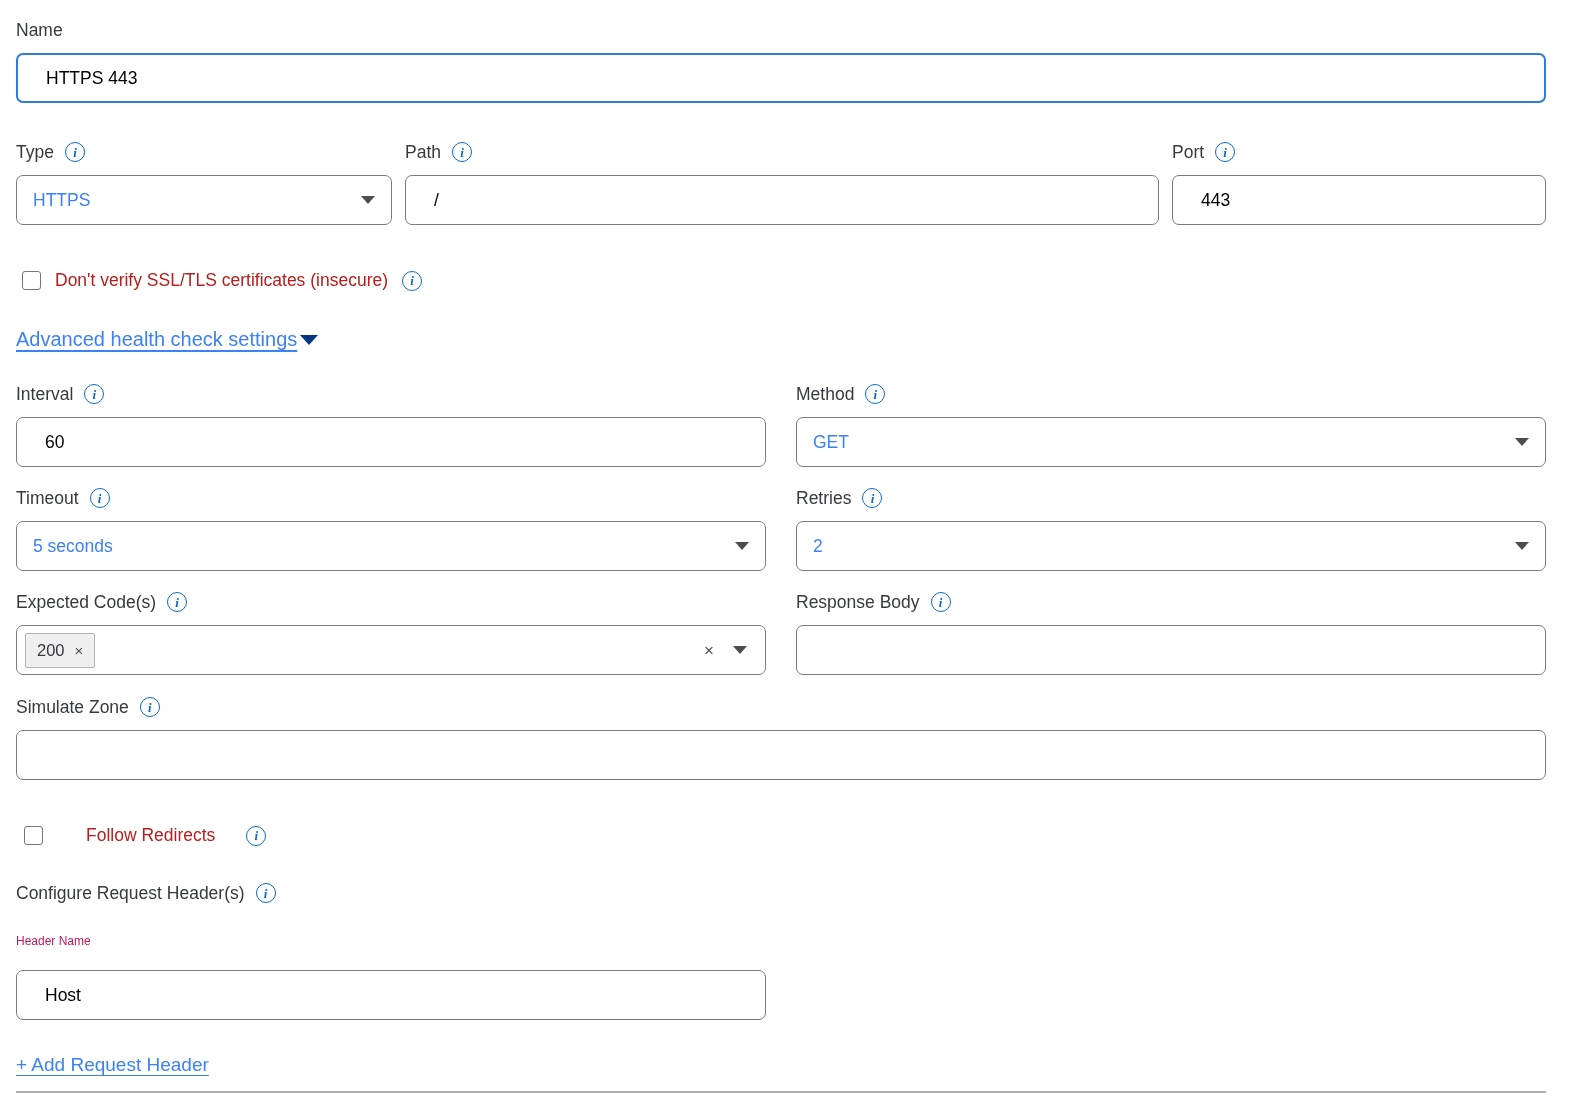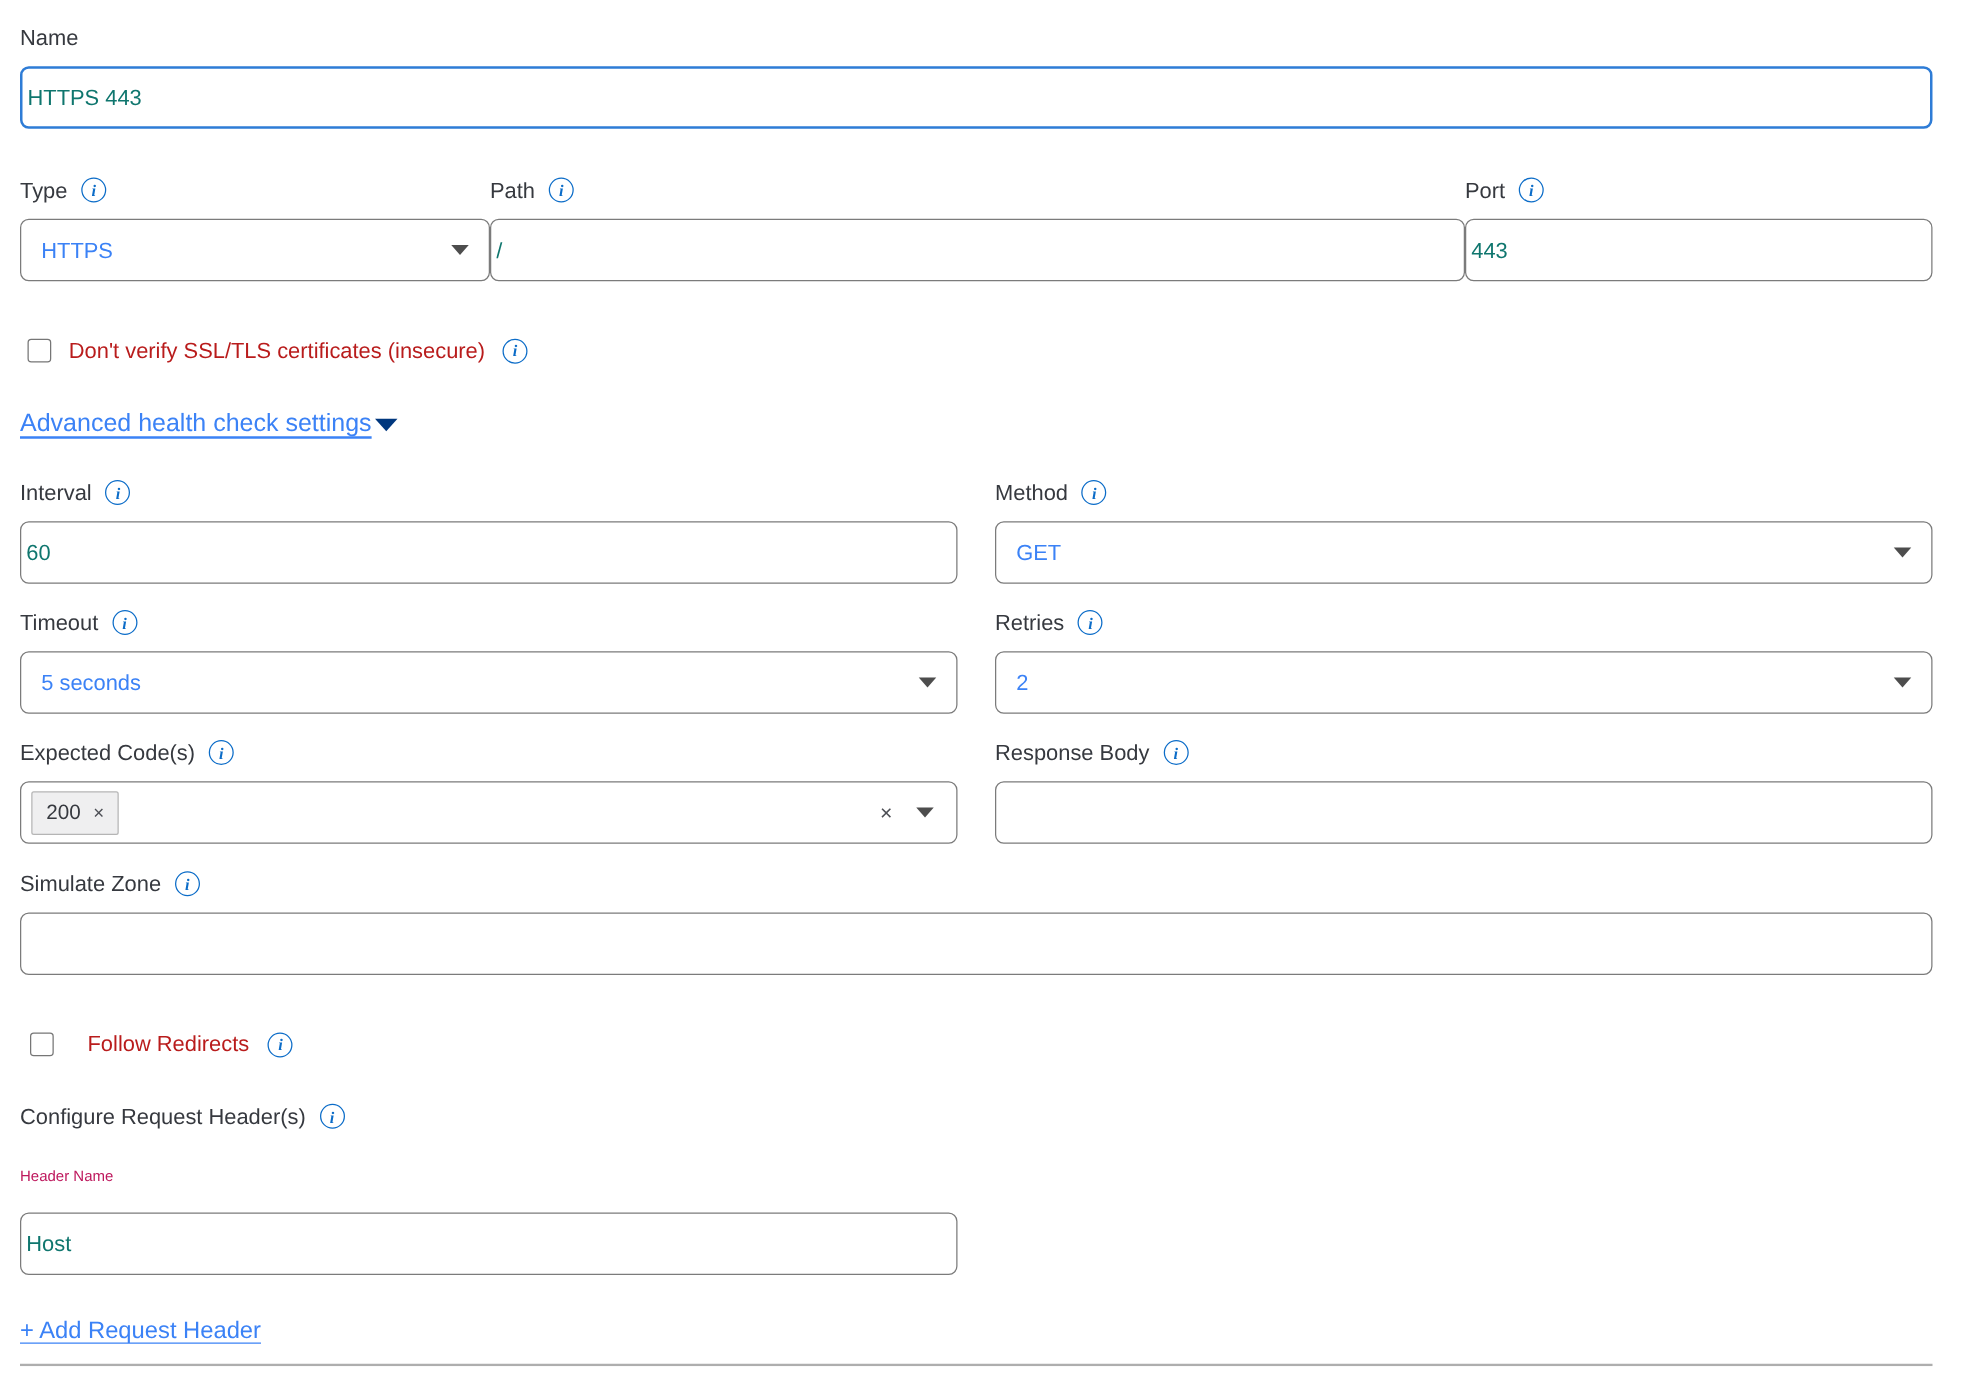--- a/index.html
+++ b/index.html
@@ -25,42 +25,42 @@
     color:#0b6cc8;
     font-family:"Liberation Serif", serif; font-style:italic; font-weight:bold;
     font-size:13px; line-height:1;
     display:inline-flex; align-items:center; justify-content:center;
     cursor:pointer;
   }
 
   .text-input {
     display:block; width:100%; height:50px;
     border:1px solid #7b7b7b; border-radius:7px;
-    padding:0 4px; font-size:17.5px; color:#0f766e;
+    padding:0 28px; font-size:17.5px; color:#000000;
     font-family:"Liberation Sans", sans-serif;
     background:#fff; outline:none;
   }
   .text-input.focused { border:2px solid #2e7cd6; }
 
   .select {
     display:flex; align-items:center; justify-content:space-between;
     width:100%; height:50px;
     border:1px solid #7b7b7b; border-radius:7px;
     padding:0 16px; font-size:17.5px; color:#3b82f6;
     background:#fff; cursor:pointer;
   }
   .caret-down {
     width:0; height:0; flex:0 0 auto;
     border-left:7px solid transparent;
     border-right:7px solid transparent;
     border-top:8px solid #4d4d4d;
   }
 
   .row-2col { display:grid; grid-template-columns:1fr 1fr; column-gap:30px; }
-  .row-3col { display:grid; grid-template-columns:376px 1fr 374px; }
+  .row-3col { display:grid; grid-template-columns:376px 1fr 374px; column-gap:13px; }
 
   .checkbox-row { display:flex; align-items:center; }
   .checkbox {
     width:19px; height:19px; flex:0 0 auto;
     border:1.6px solid #767676; border-radius:3px;
     background:#fff; cursor:pointer;
   }
   .checkbox-row .cb-label { font-size:17.5px; color:#b91c1c; }
 
   .link {
@@ -229,21 +229,21 @@
   </div>
 
   <div class="gap-simzone">
     <div class="field-label">
       <span>Simulate Zone</span>
       <span class="info-icon">i</span>
     </div>
     <input class="text-input" type="text" value="" style="">
   </div>
 
-  <div class="checkbox-row gap-follow" style="padding-left:8px;">
+  <div class="checkbox-row gap-follow" style="padding-left:8px;gap:16px;">
     <span class="checkbox"></span>
     <span class="cb-label" style="margin-left:27px;">Follow Redirects</span>
     <span class="info-icon" style="margin-left:15px;">i</span>
   </div>
 
   <div class="field-label gap-config">
     <span>Configure Request Header(s)</span>
     <span class="info-icon">i</span>
   </div>
 

